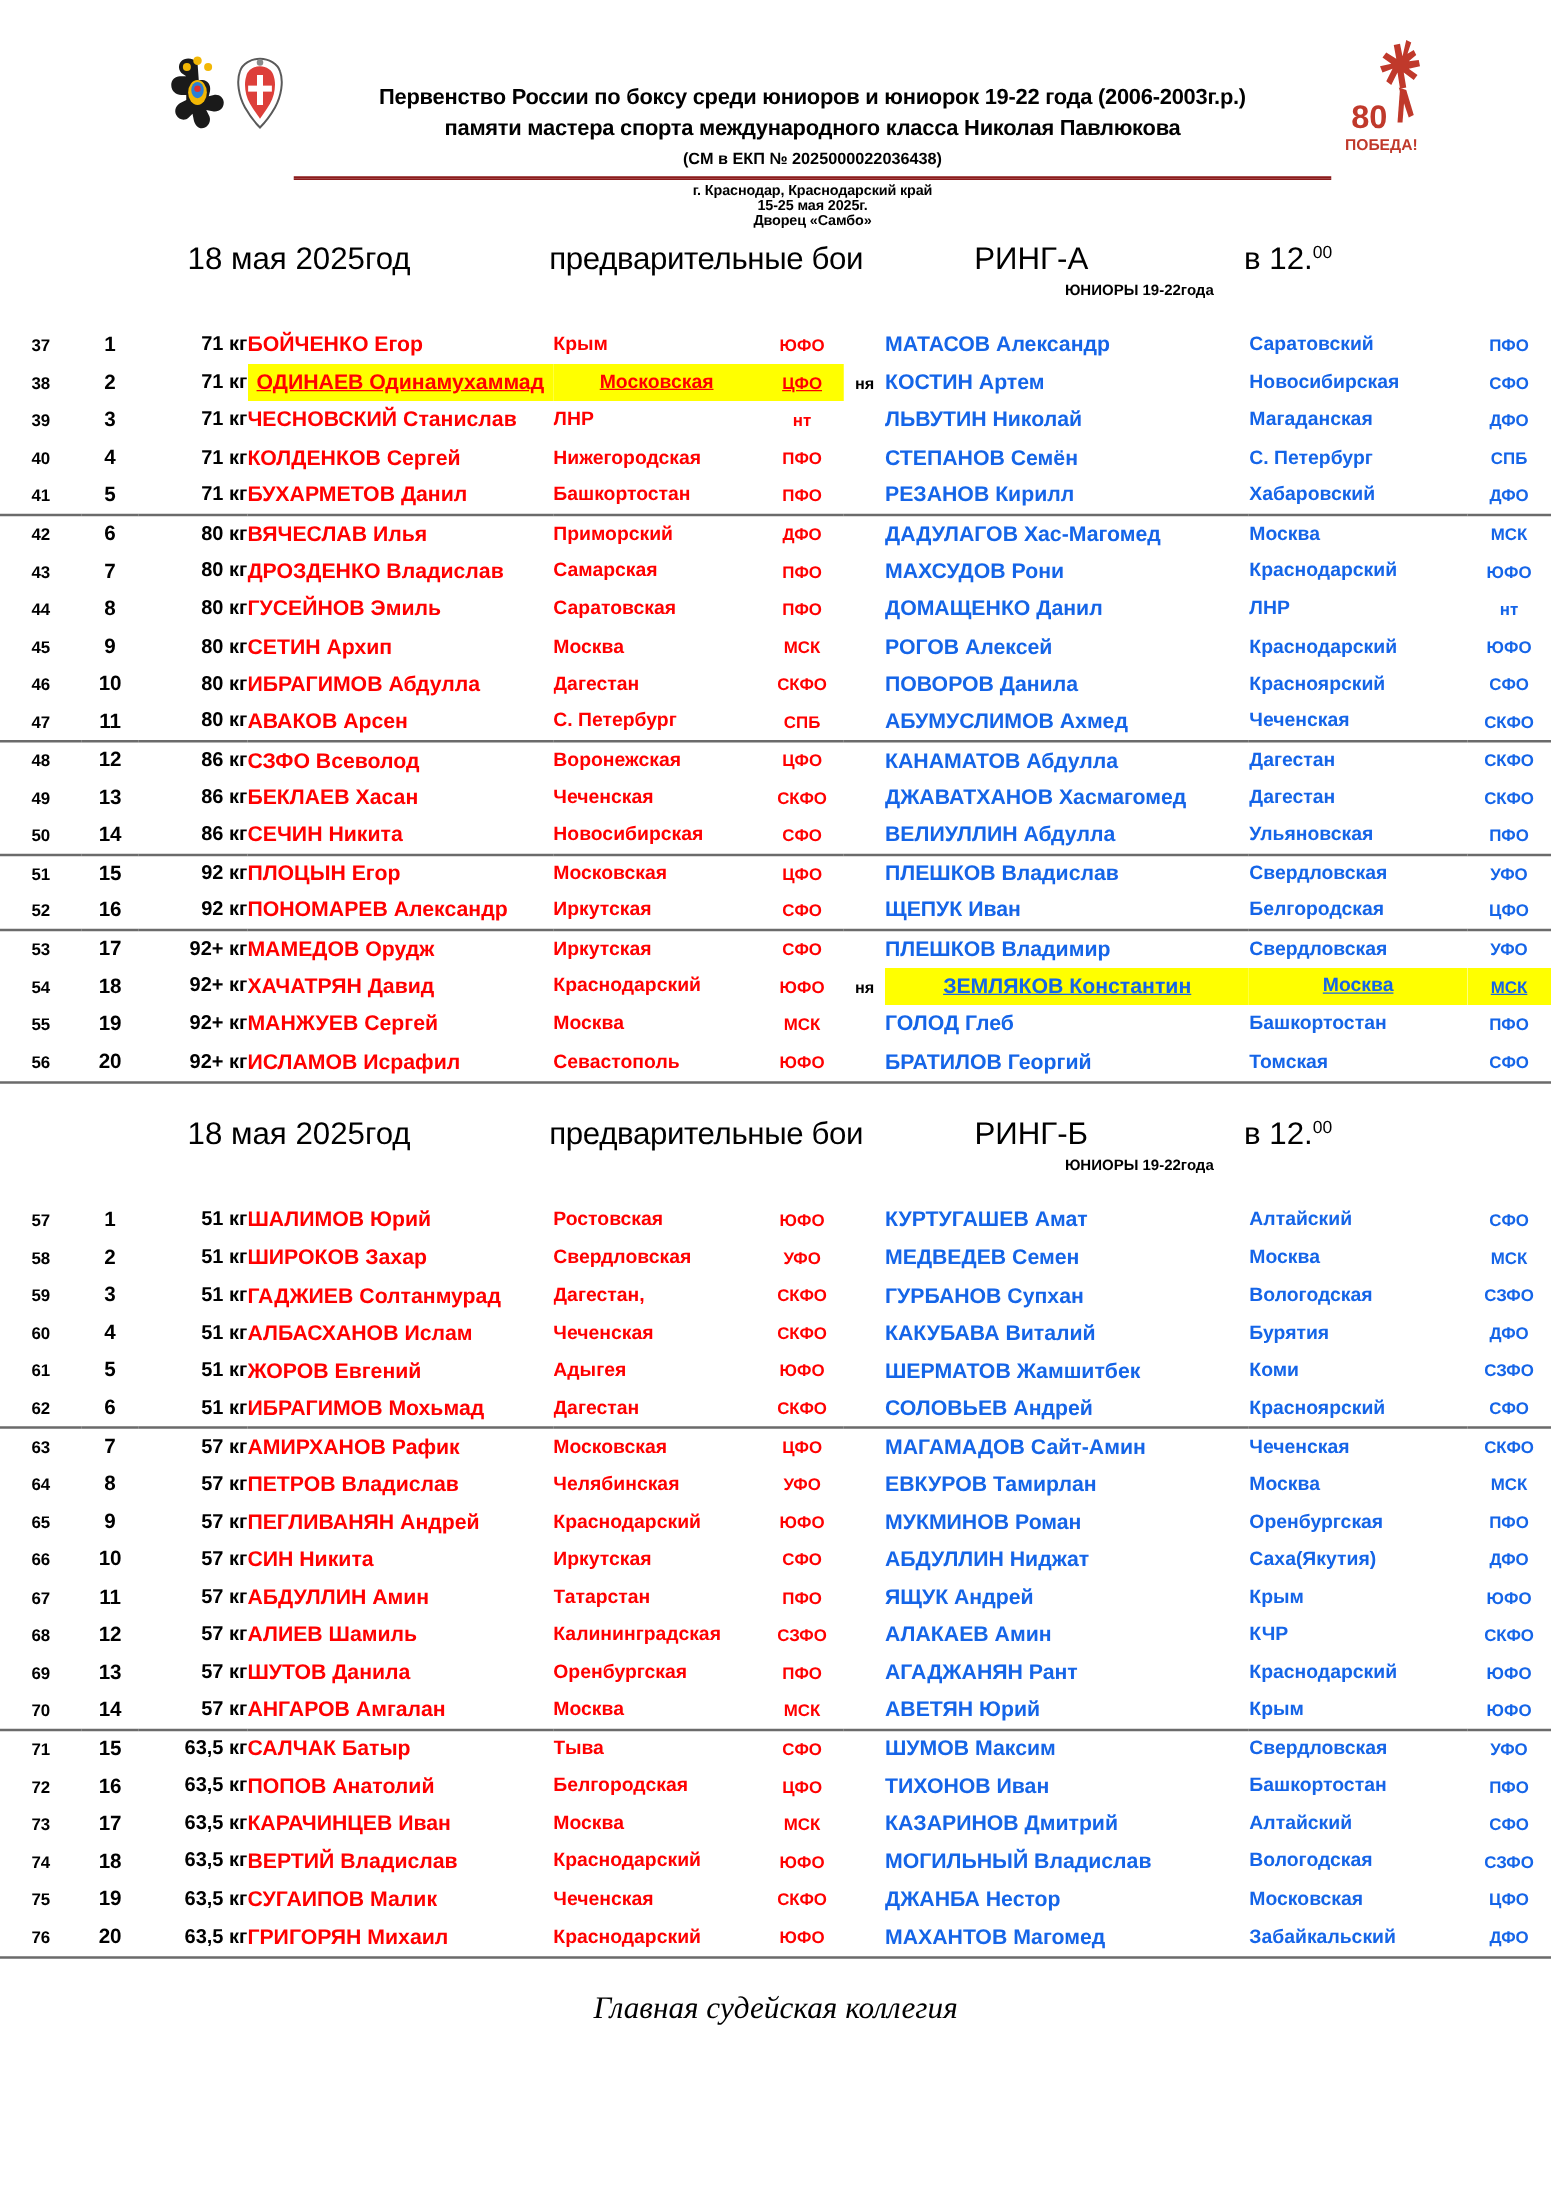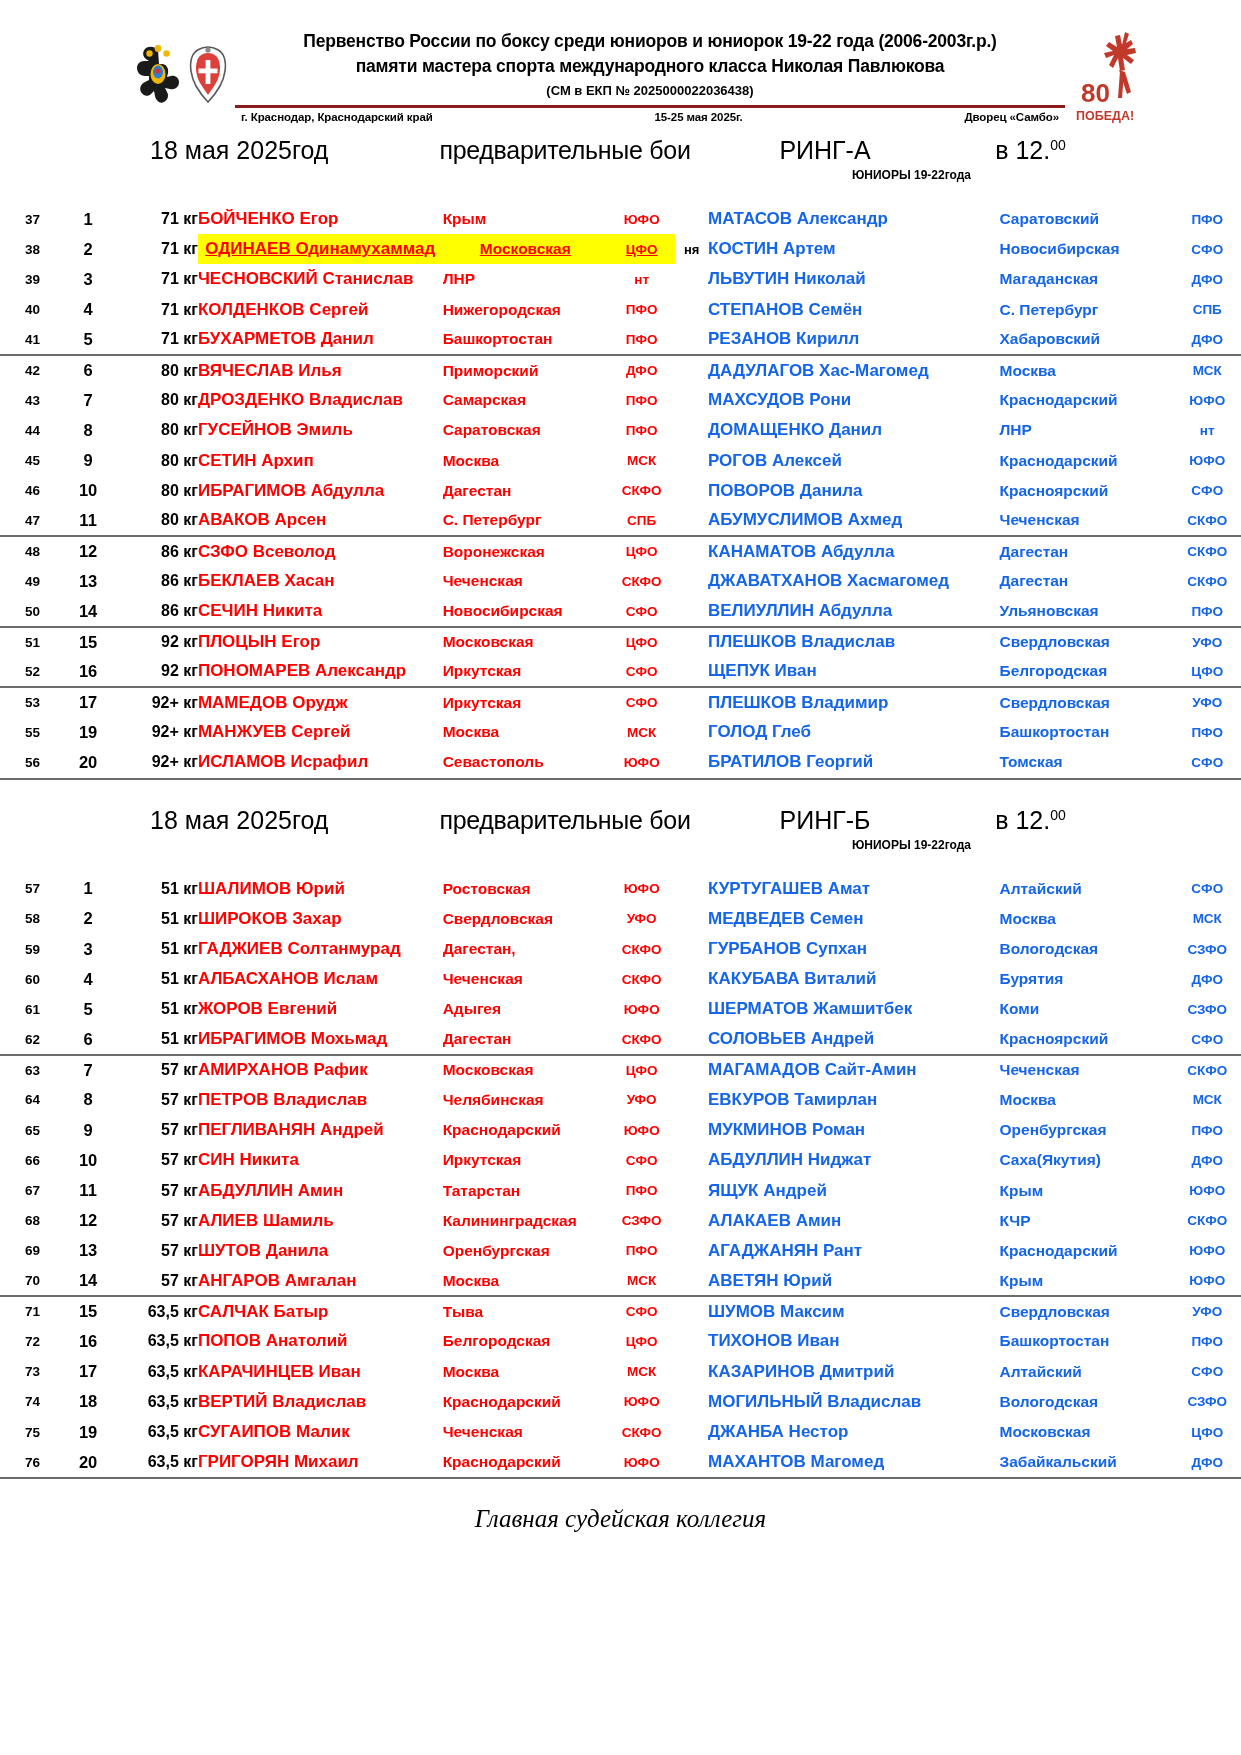--- a/index.html
+++ b/index.html
@@ -40,20 +40,21 @@
     flex: 1 1 auto;
     text-align: center;
     padding: 0 4px;
   }
   .title-line1 {
     font-size: 17.5px;
     font-weight: bold;
     letter-spacing: -0.2px;
     line-height: 1.35;
     white-space: nowrap;
+    margin-top: 36px;
   }
   .title-line2 {
     font-size: 17.5px;
     font-weight: bold;
     letter-spacing: -0.2px;
     line-height: 1.45;
     white-space: nowrap;
   }
   .title-line3 {
     font-size: 13px;
@@ -66,20 +67,21 @@
     height: 3px;
     margin: 1px 0 0 0;
   }
   .venue-row {
     display: flex;
     justify-content: space-between;
     font-size: 11.5px;
     font-weight: bold;
     padding: 3px 6px 0 6px;
     letter-spacing: -0.1px;
+    flex-direction: column;
   }
   .venue-row span { white-space: nowrap; }
   .victory-logo {
     flex: 0 0 auto;
     width: 78px;
     height: 96px;
     position: relative;
     margin-left: 4px;
   }
 
@@ -443,20 +445,32 @@
         <td class="c-wt">92+ кг</td>
         <td class="c-red-name">МАМЕДОВ Орудж</td>
         <td class="c-red-reg">Иркутская</td>
         <td class="c-red-fo">СФО</td>
         <td class="c-mid"></td>
         <td class="c-blue-name">ПЛЕШКОВ Владимир</td>
         <td class="c-blue-reg">Свердловская</td>
         <td class="c-blue-fo">УФО</td>
       </tr>
       <tr>
+        <td class="c-idx">54</td>
+        <td class="c-num">18</td>
+        <td class="c-wt">92+ кг</td>
+        <td class="c-red-name">ХАЧАТРЯН Давид</td>
+        <td class="c-red-reg">Краснодарский</td>
+        <td class="c-red-fo">ЮФО</td>
+        <td class="c-mid">ня</td>
+        <td class="c-blue-name hl"><span class="hl-u">ЗЕМЛЯКОВ Константин</span></td>
+        <td class="c-blue-reg hl"><span class="hl-u">Москва</span></td>
+        <td class="c-blue-fo hl"><span class="hl-u">МСК</span></td>
+      </tr>
+      <tr>
         <td class="c-idx">55</td>
         <td class="c-num">19</td>
         <td class="c-wt">92+ кг</td>
         <td class="c-red-name">МАНЖУЕВ Сергей</td>
         <td class="c-red-reg">Москва</td>
         <td class="c-red-fo">МСК</td>
         <td class="c-mid"></td>
         <td class="c-blue-name">ГОЛОД Глеб</td>
         <td class="c-blue-reg">Башкортостан</td>
         <td class="c-blue-fo">ПФО</td>

